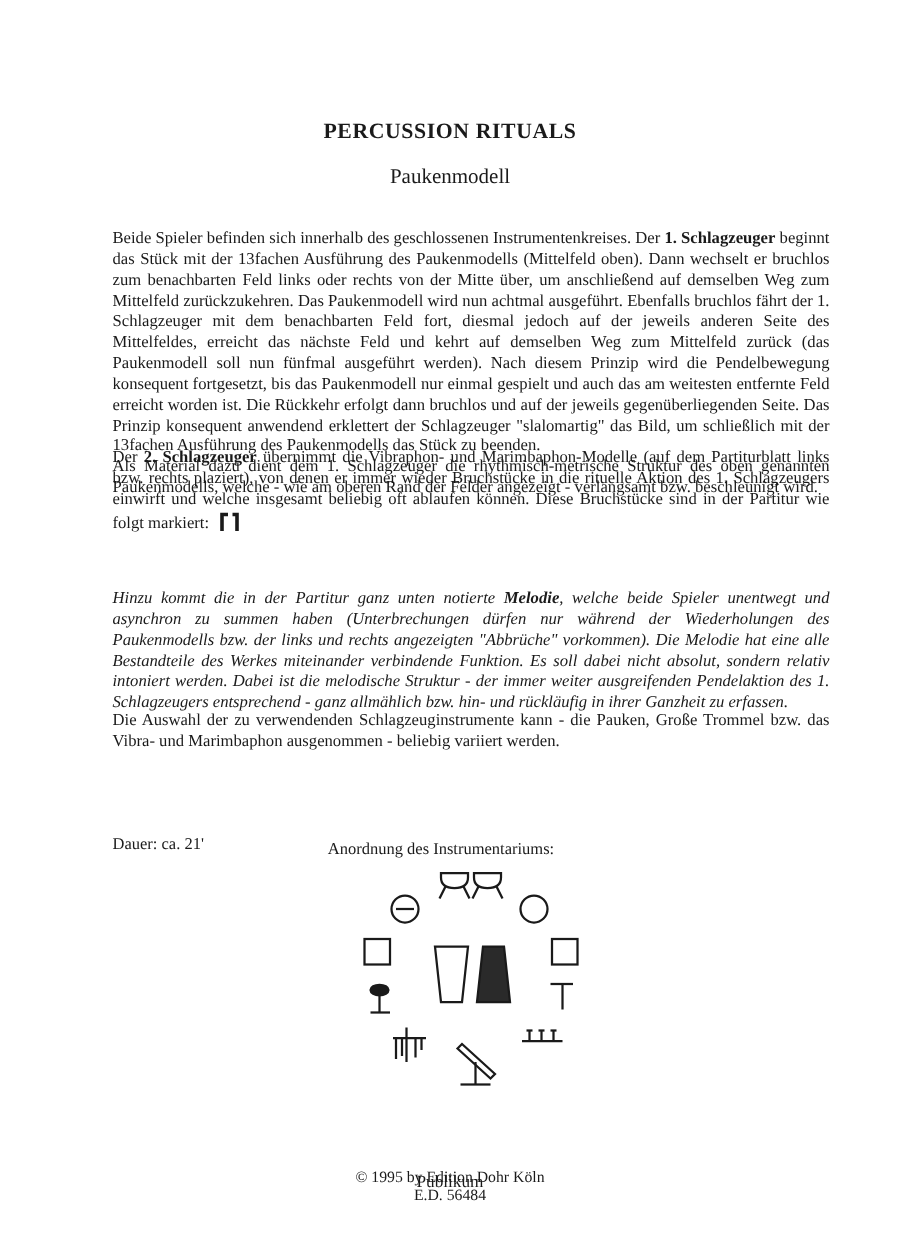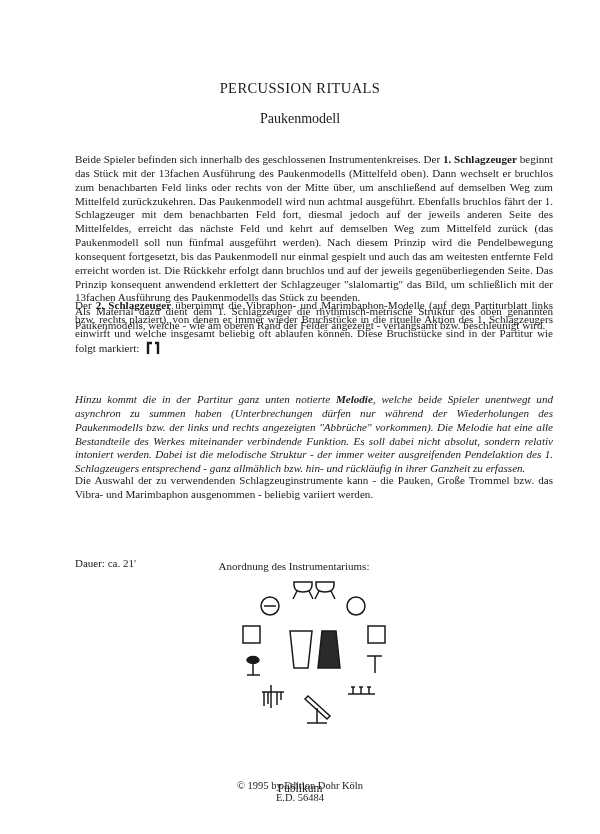--- a/index.html
+++ b/index.html
@@ -2,21 +2,21 @@
 <html><head>
   <meta charset="utf-8">
   <style>
     html, body { margin: 0; padding: 0; }
     body {
       width: 600px; height: 834px; background: #ffffff; position: relative; overflow: hidden;
       font-family: "Liberation Serif", "DejaVu Serif", serif; color: #1a1a1a;
     }
     .title {
       position: absolute; top: 80px; left: 0; width: 600px; text-align: center;
-      font-weight: normal; font-size: 14.5px; letter-spacing: 0.4px;
+      font-weight: bold; font-size: 14.5px; letter-spacing: 0.4px;
     }
     .subtitle {
       position: absolute; top: 111px; left: 0; width: 600px; text-align: center; font-size: 14px;
     }
     .body-text {
       position: absolute; left: 75px; width: 478px; font-size: 11.1px; line-height: 13.85px;
       text-align: justify;
     }
     .body-text p { margin: 0; }
     .p1 { top: 153px; }

